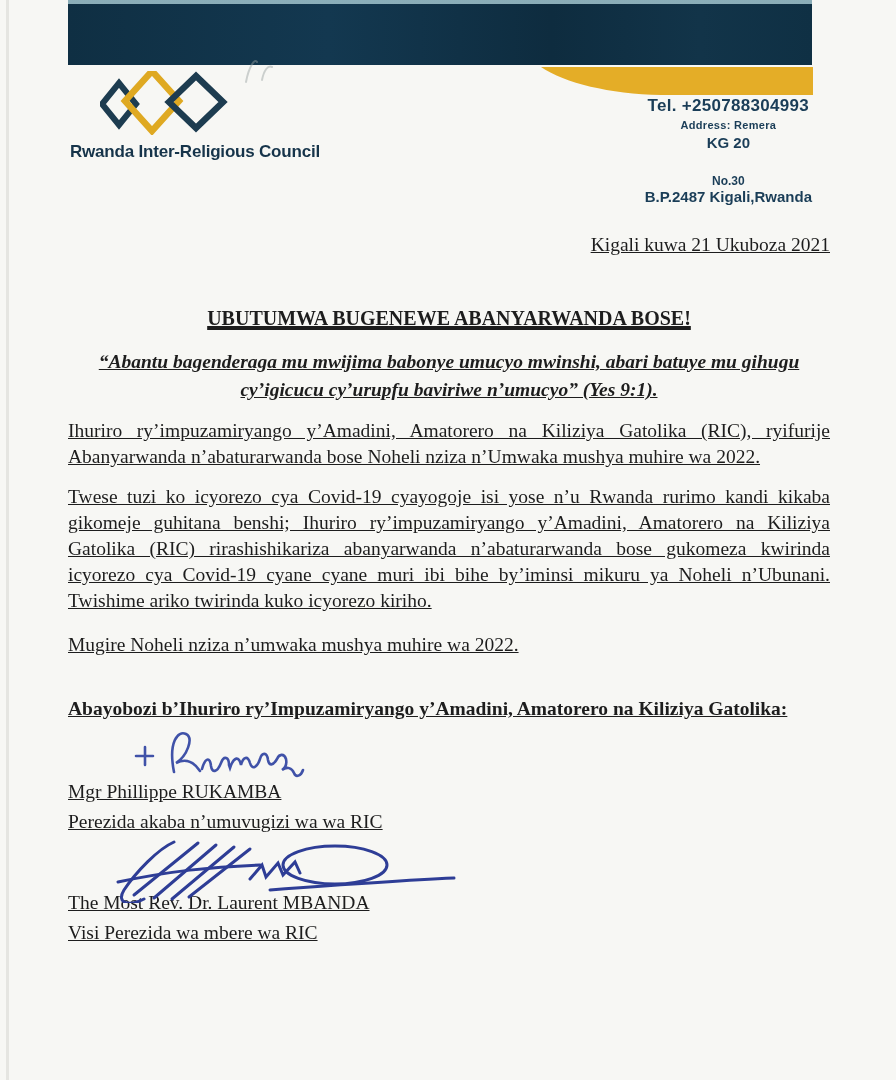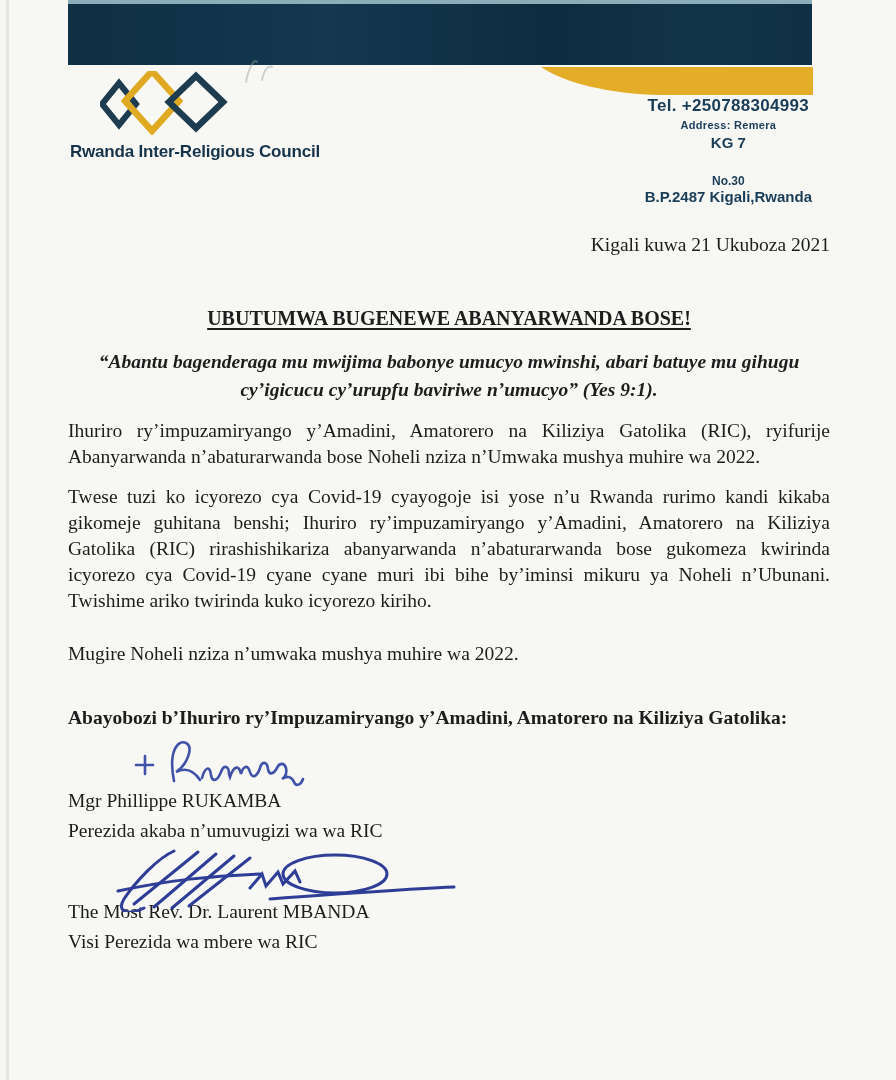--- a/index.html
+++ b/index.html
@@ -46,35 +46,35 @@
   }
   .contact .c0{font-size:17px;line-height:20px;letter-spacing:.3px;}
   .contact .c1{font-size:11px;line-height:18px;letter-spacing:.3px;}
   .contact .c2{font-size:15px;line-height:17px;}
   .contact .c3{font-size:12px;line-height:13px;margin-top:24px;}
   .contact .c4{font-size:15px;line-height:18px;}
   .pencil-mark{position:absolute;left:238px;top:52px;opacity:.45;}
   
   .content{
     position:absolute;left:68px;top:232px;width:762px;
-    color:#1d1d1d;font-size:19.5px;line-height:26px;
+    color:#1d1d1d;font-size:19.5px;line-height:26px;text-decoration:underline;
   }
   .date-line{text-align:right;margin:0;line-height:26px;}
   .letter-title{
     text-align:center;font-weight:bold;margin:47px 0 0 0;
     font-size:20px;line-height:26px;
     text-decoration:underline;text-underline-offset:3px;
   }
   .quote{
     text-align:center;font-weight:bold;font-style:italic;
     margin:17px 18px 0 18px;line-height:28px;font-size:19.5px;
   }
   p.body-par{margin:14px 0 0 0;text-align:justify;}
   p.body-par.p3{margin-top:16px;}
-  p.body-par.p4{margin-top:27px;}
+  p.body-par.p4{margin-top:18px;}
   .closing{
     font-weight:bold;text-align:justify;margin:38px 0 0 0;
   }
   .sig-block{position:relative;}
   .sig1-svg{display:block;margin:4px 0 0 58px;position:relative;z-index:2;}
   .sig2-svg{display:block;margin:2px 0 -14px 20px;position:relative;z-index:2;}
   .sig-name{margin:0;line-height:27px;}
   .sig-title{margin:0 0 0 0;line-height:27px;padding-top:3px;}
 </style>
 </head>
@@ -97,21 +97,21 @@
 
   <svg class="pencil-mark" width="40" height="40" viewBox="0 0 40 40">
     <path d="M8,30 C11,14 17,6 19,10 M24,28 c2,-10 6,-15 10,-13" fill="none" stroke="#98a0a0" stroke-width="2" stroke-linecap="round"></path>
   </svg>
 
   <div class="org-name">Rwanda Inter-Religious Council</div>
 
   <div class="contact">
     <div class="c0">Tel. +250788304993</div>
     <div class="c1">Address: Remera</div>
-    <div class="c2">KG 7</div>
+    <div class="c2">KG 20</div>
     <div class="c3">No.30</div>
     <div class="c4">B.P.2487 Kigali,Rwanda</div>
   </div>
 
   <div class="content">
     <p class="date-line">Kigali kuwa 21 Ukuboza 2021</p>
 
     <p class="letter-title">UBUTUMWA BUGENEWE ABANYARWANDA BOSE!</p>
 
     <p class="quote">“Abantu bagenderaga mu mwijima babonye umucyo mwinshi, abari batuye mu gihugu cy’igicucu cy’urupfu baviriwe n’umucyo” (Yes 9:1).</p>

